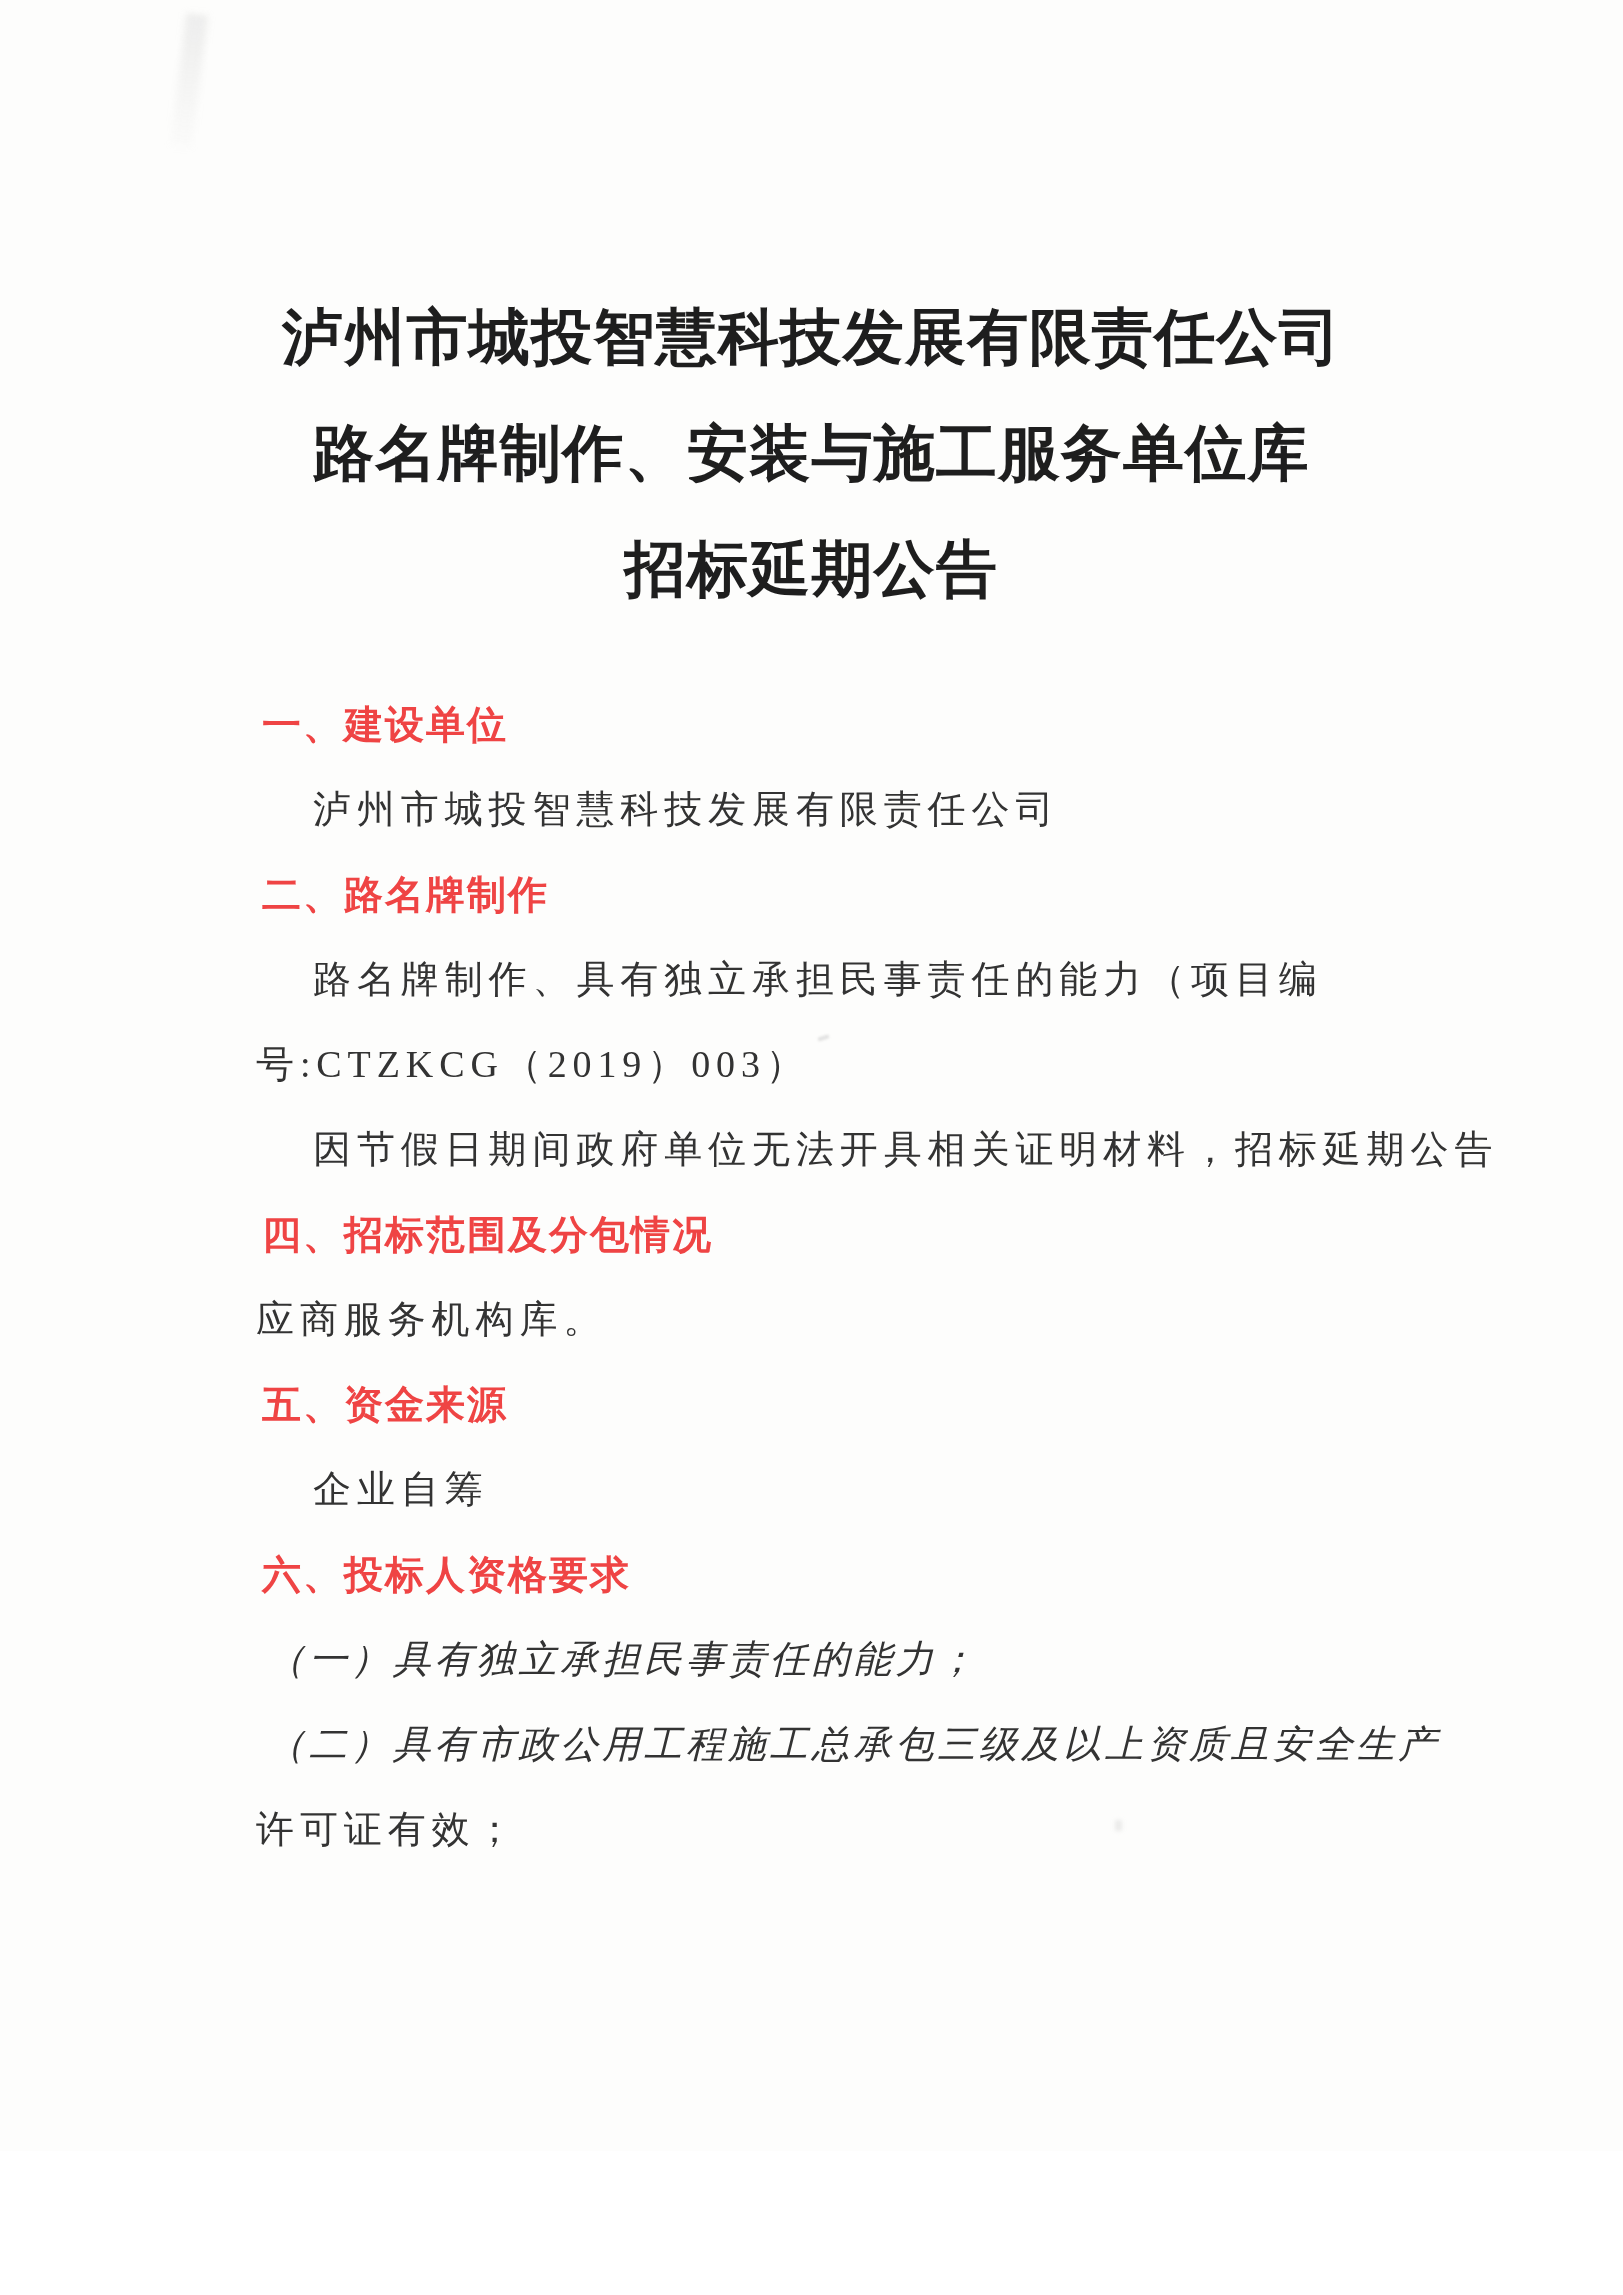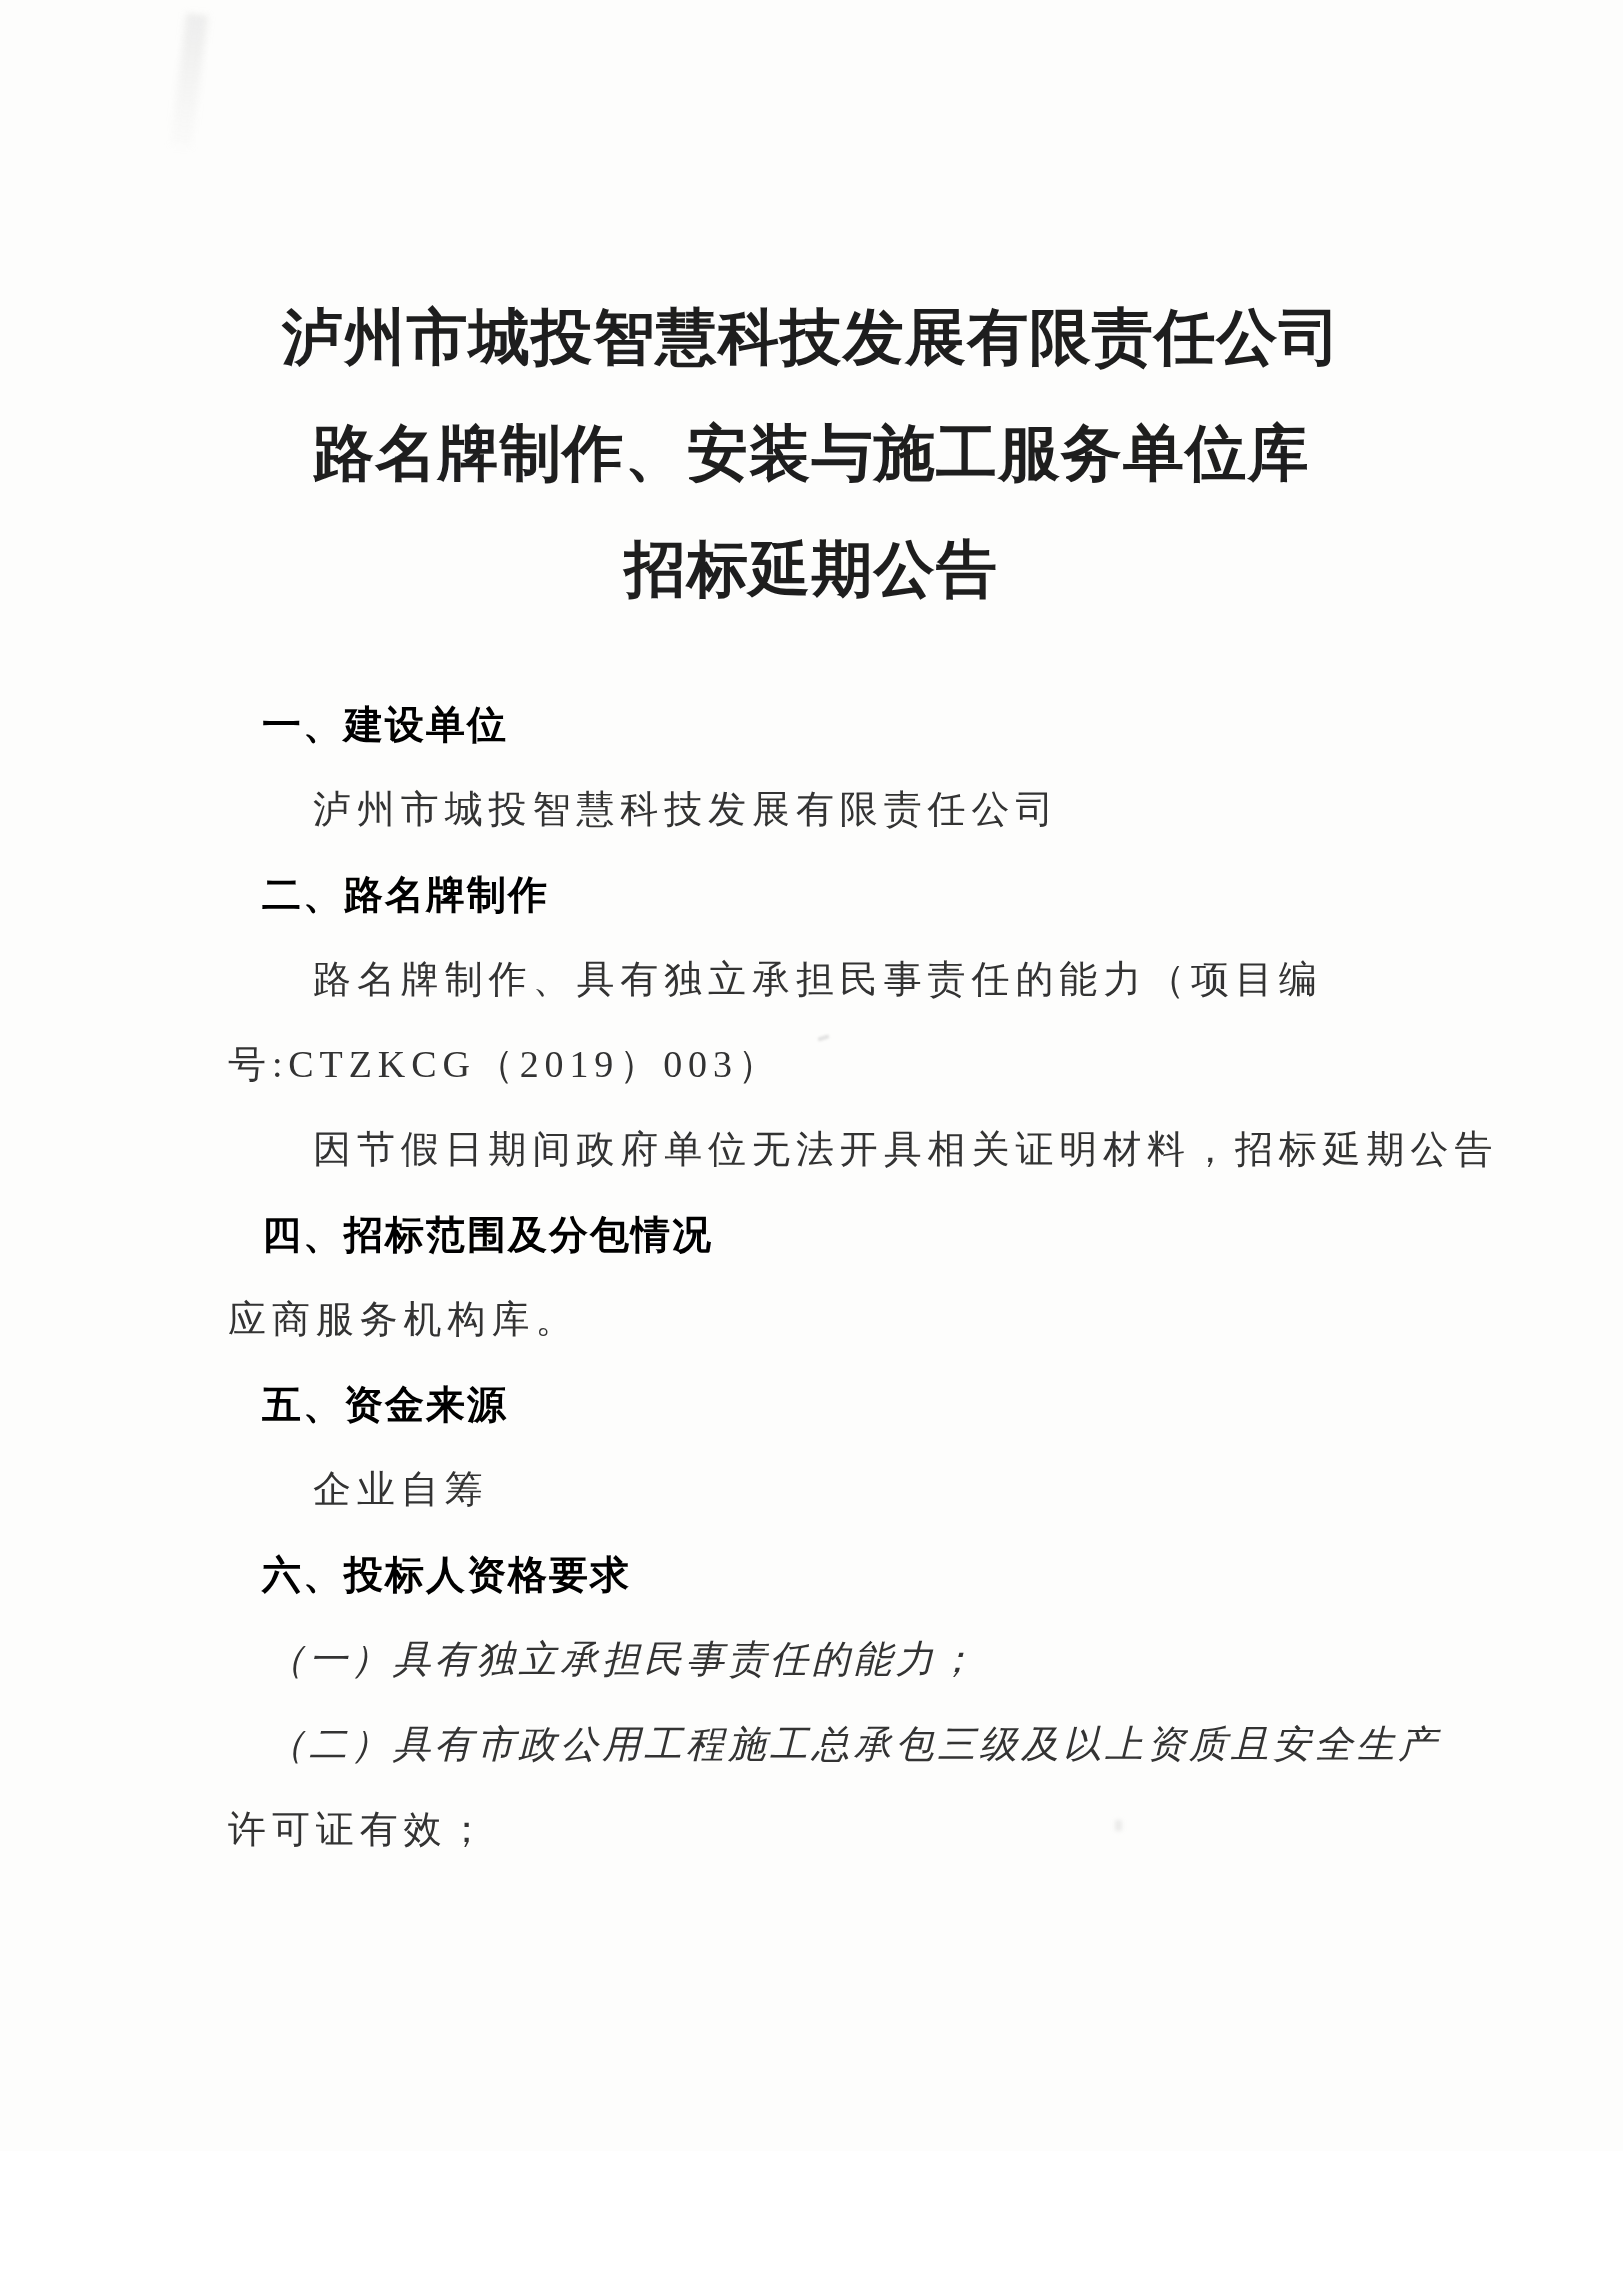--- a/index.html
+++ b/index.html
@@ -65,29 +65,30 @@
     line-height: 85px;
     font-size: 38px;
     white-space: nowrap;
   }
   .heading {
     font-family: "Liberation Sans", sans-serif;
     font-weight: bold;
     font-size: 39px;
     padding-left: 34px;
     letter-spacing: 2px;
-    color: #000000;
+    color: #ef4444;
   }
   .para-first {
     padding-left: 85px;
     letter-spacing: 5.9px;
   }
   .para-cont {
     padding-left: 0;
     letter-spacing: 5.9px;
+    margin-left: 28px;
   }
   .paren {
     padding-left: 39px;
     letter-spacing: 3.9px;
     font-style: italic;
   }
 </style>
 </head>
 <body>
 

